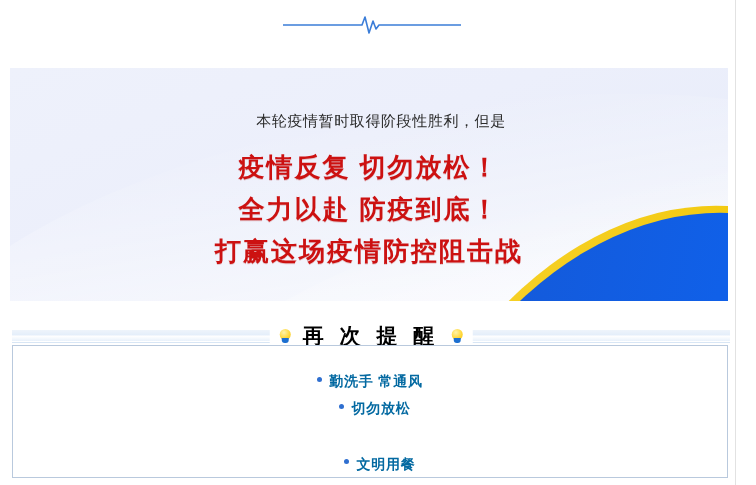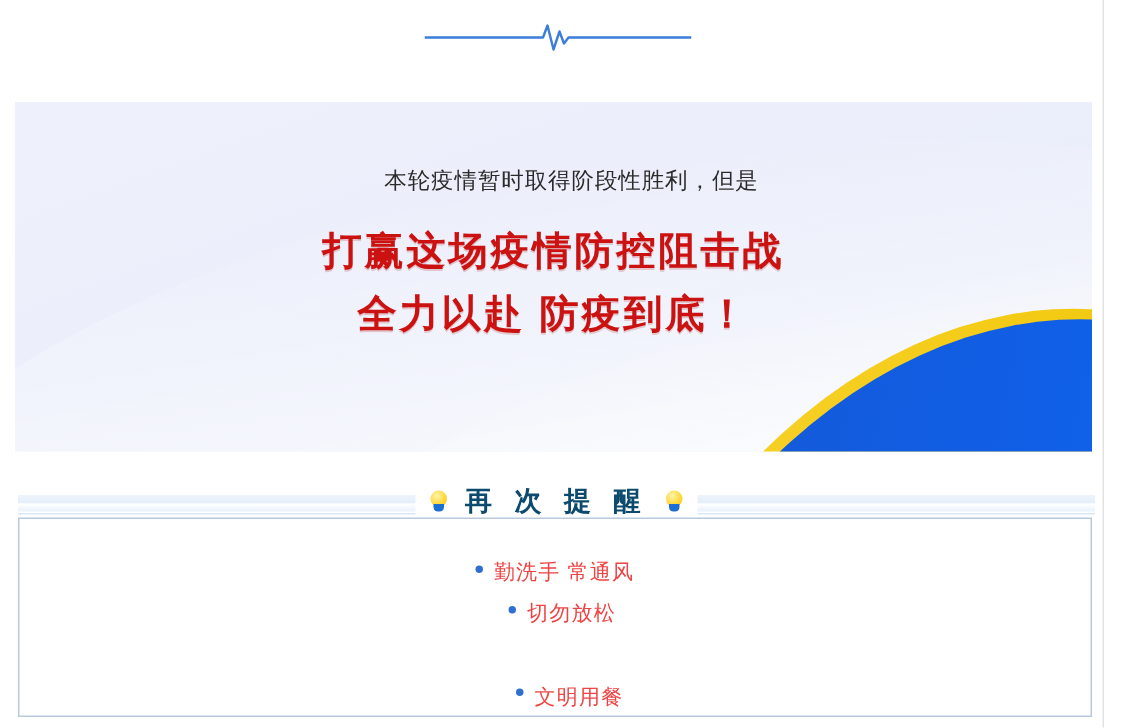--- a/index.html
+++ b/index.html
@@ -173,23 +173,23 @@
     background: radial-gradient(circle at 38% 32%, #fff3a8 0%, #ffd83d 55%, #f5c400 100%);
   }
   .bulb-icon .base {
     position: absolute;
     left: 2px; bottom: 0;
     width: 7px; height: 5px;
     border-radius: 0 0 3px 3px;
     background: #1c6fd0;
   }
   .remind-title {
-    font-size: 18px;
+    font-size: 21px;
     font-weight: bold;
-    color: #0c4a6e;
+    color: #000000;
     letter-spacing: 5px;
   }
 
   
   .remind-box {
     position: absolute;
     left: 12px;
     top: 345px;
     width: 716px;
     height: 133px;
@@ -198,23 +198,24 @@
     box-sizing: border-box;
   }
   .remind-list {
     list-style: none;
     margin: 0;
     padding: 21px 0 0 0;
     text-align: center;
   }
   .remind-list li {
     font-size: 14px;
-    color: #ef4444;
+    color: #0369a1;
     line-height: 26px;
     letter-spacing: 0.8px;
+    font-weight: bold;
   }
   .remind-list li .dot {
     display: inline-block;
     width: 5px;
     height: 5px;
     border-radius: 50%;
     background: #2f6fd0;
     vertical-align: middle;
     margin-right: 7px;
     position: relative;
@@ -237,22 +238,23 @@
   </div>
 
   <div class="hero-panel">
     <div class="hero-swoosh-a"></div>
     <div class="hero-swoosh-b"></div>
     <div class="hero-corner-gold"></div>
     <div class="hero-corner-blue"></div>
 
     <div class="hero-text">
       <p class="hero-lead">本轮疫情暂时取得阶段性胜利，但是</p>
+      <p class="hero-slogan">疫情反复 切勿放松！</p>
+      <p class="hero-slogan">全力以赴 防疫到底！</p>
       <p class="hero-slogan">打赢这场疫情防控阻击战</p>
-      <p class="hero-slogan">全力以赴 防疫到底！</p>
     </div>
   </div>
 
   <div class="remind-head">
     <div class="remind-rule"></div>
     <div class="remind-rule2"></div>
     <div class="remind-title-wrap">
       <span class="bulb-icon">
         <span class="glass"></span>
         <span class="base"></span>

